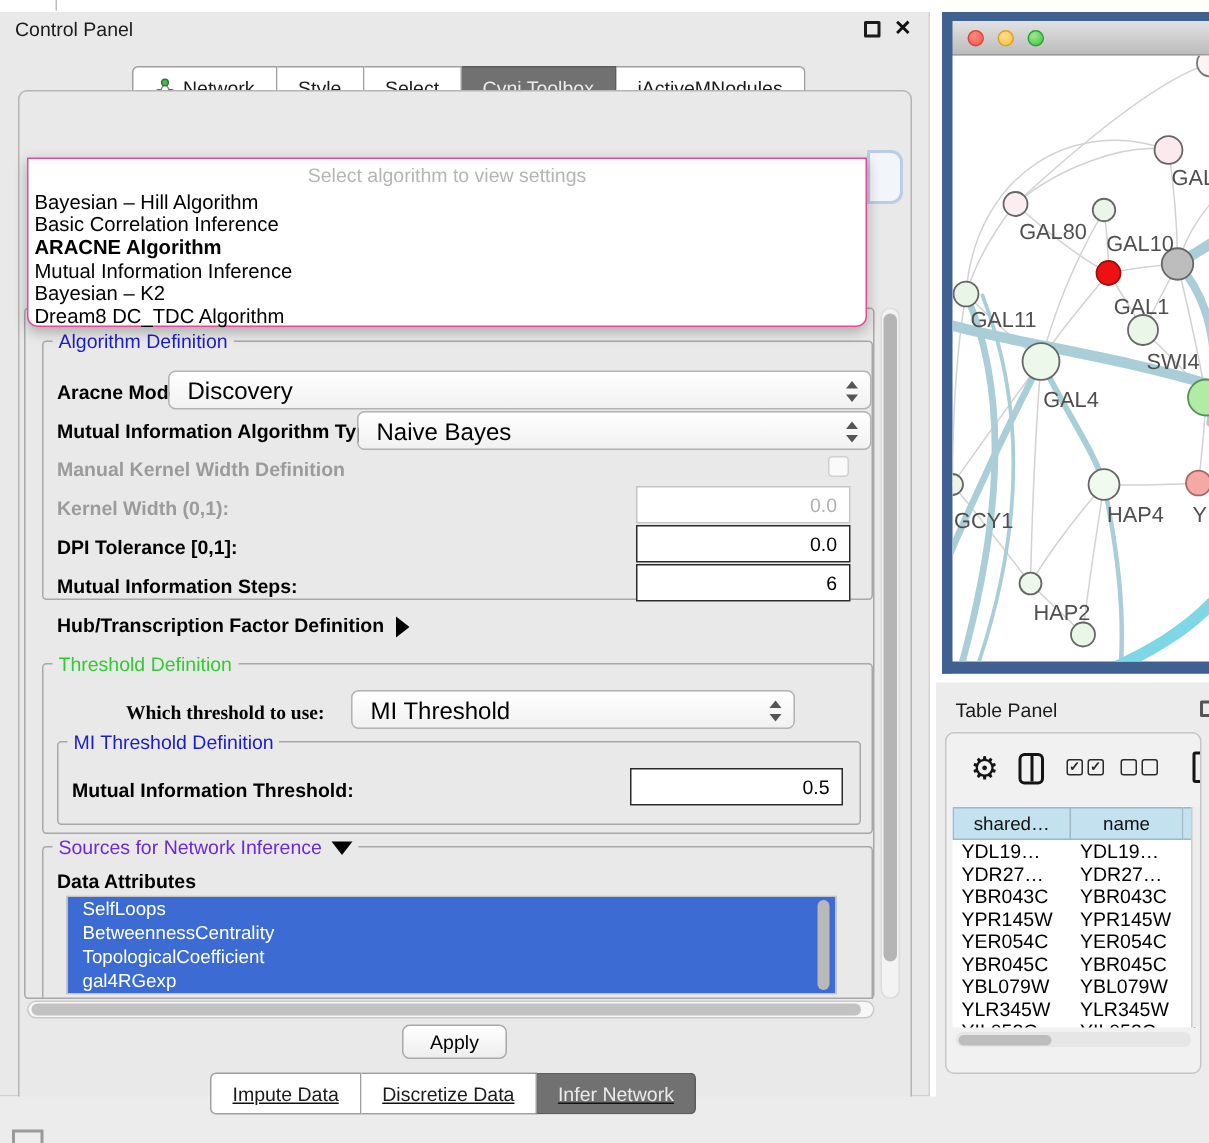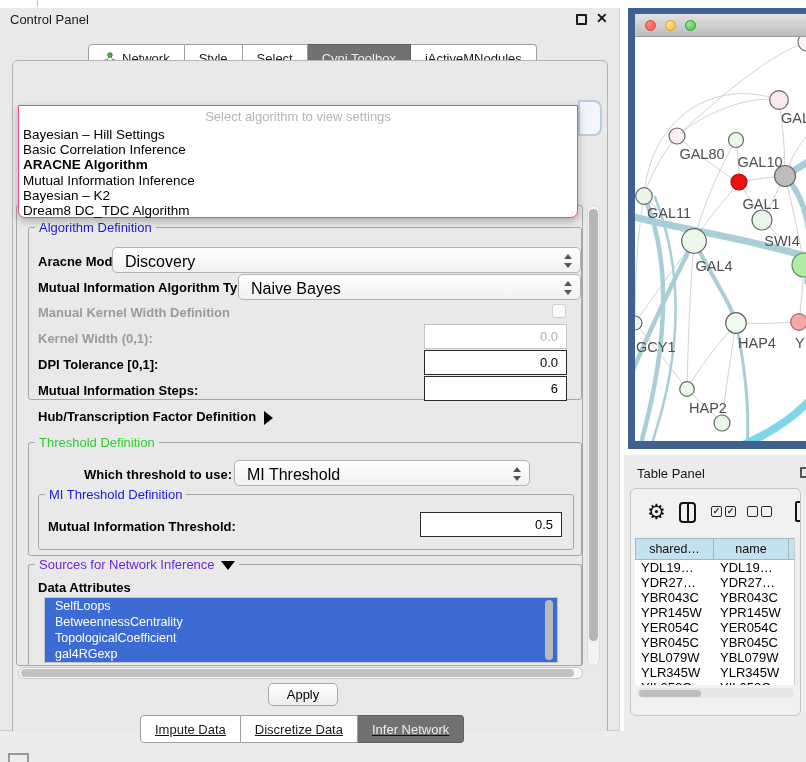--- a/index.html
+++ b/index.html
@@ -159,21 +159,21 @@
   <div class="content-panel"></div>
 
   <div class="combo-fragment"></div>
   <div class="bg-combo">
     <span>galFiltered.sif default node</span>
   </div>
 
   <div class="dropdown">
     <div class="dd-placeholder">Select algorithm to view settings</div>
     <div class="dd-list" id="dd-list">
-        <div class="dd-item">Bayesian – Hill Settings</div>
+        <div class="dd-item">Bayesian – Hill Algorithm</div>
         <div class="dd-item">Basic Correlation Inference</div>
         <div class="dd-item hl">ARACNE Algorithm</div>
         <div class="dd-item">Mutual Information Inference</div>
         <div class="dd-item">Bayesian – K2</div>
         <div class="dd-item">Dream8 DC_TDC Algorithm</div>
       </div>
   </div>
 
   <div class="grp" style="left:16px; top:197px; width:567px; height:461px;">
     <span class="grp-title t-black">Cyni Algorithm Settings</span>
@@ -207,21 +207,21 @@
   <span class="lbl" style="left:38px; top:375px;">Mutual Information Steps:</span>
   <div class="field f-strong" style="left:424px; top:368px; width:143px;">6</div>
 
   <span class="lbl" style="left:38px; top:401px;">
     <span>Hub/Transcription Factor Definition</span><span class="tri-right"></span>
   </span>
 
   <div class="grp" style="left:28px; top:434px; width:554px; height:114px;">
     <span class="grp-title t-green">Threshold Definition</span>
   </div>
-  <span class="lbl" style="left:84px; top:459px;">Which threshold to use:</span>
+  <span class="lbl" style="left:84px; top:459px;font-family:Liberation Serif, serif;">Which threshold to use:</span>
   <div class="combo" style="left:234px; top:452px; width:296px;">
     <span class="val">MI Threshold</span>
     <span class="arrows">
         <i class="up"></i>
         <i class="dn"></i>
       </span>
   </div>
   <div class="grp" style="left:38px; top:486px; width:536px; height:56px;">
     <span class="grp-title t-blue">MI Threshold Definition</span>
   </div>

